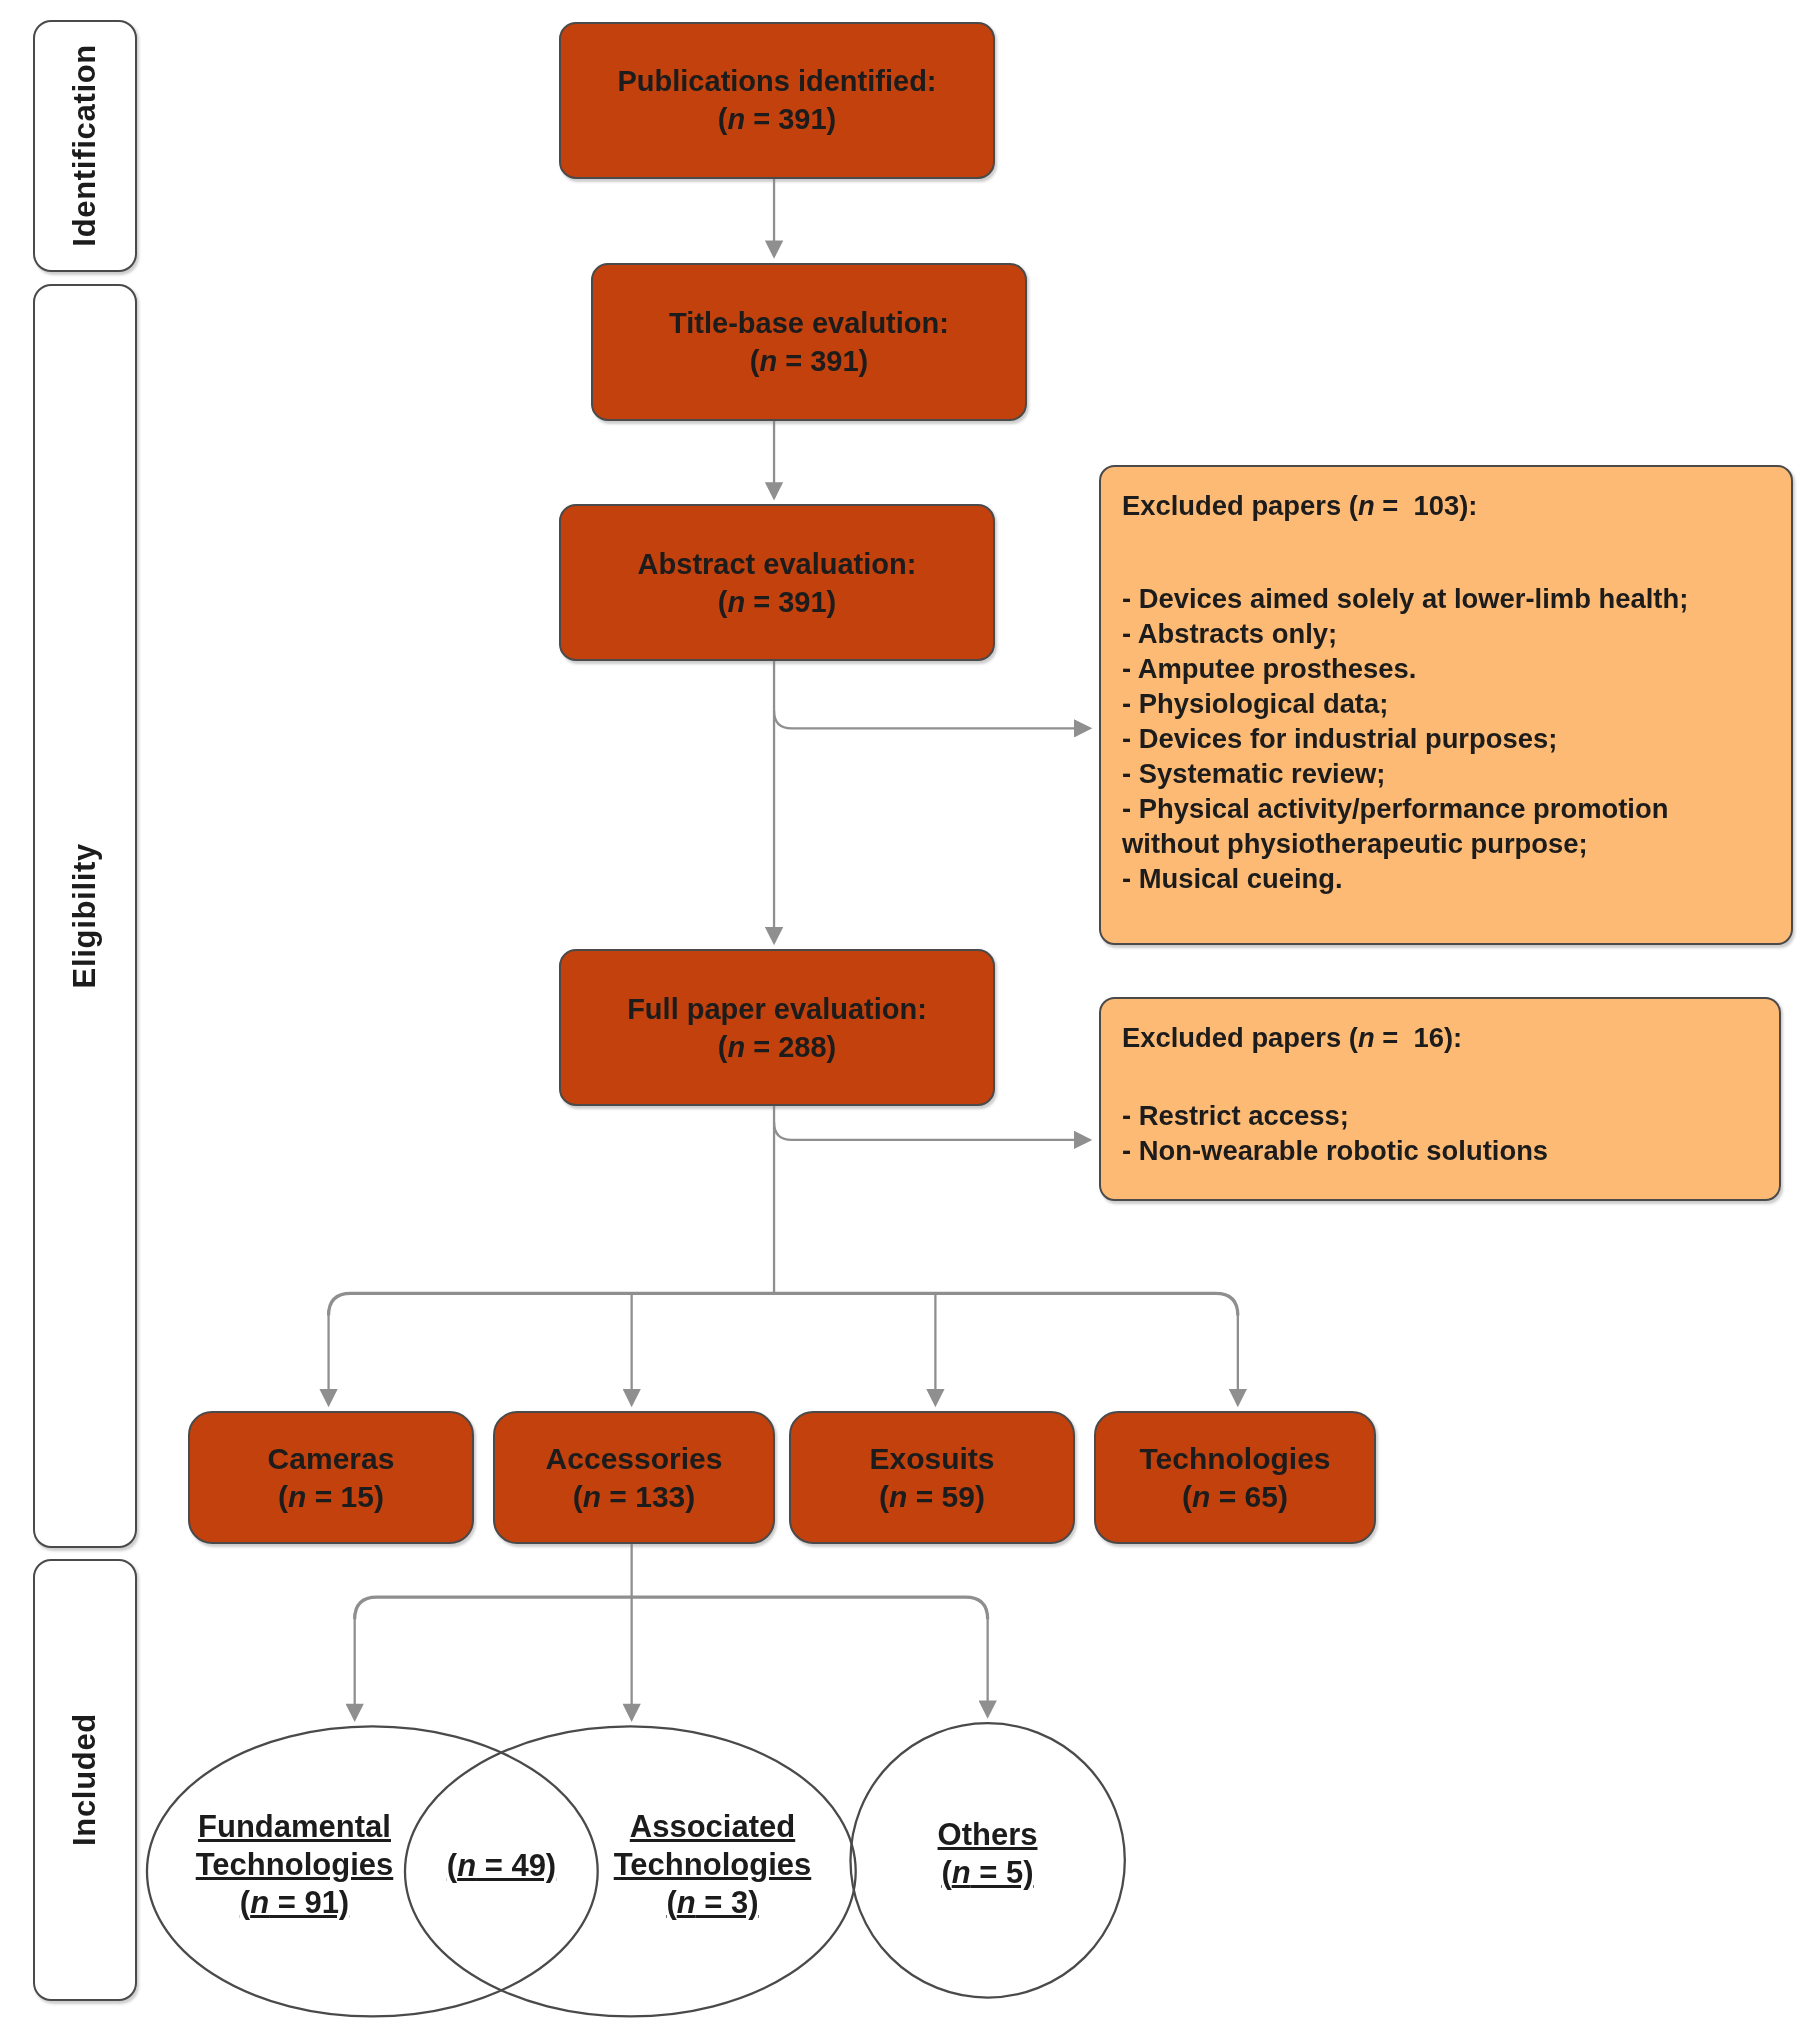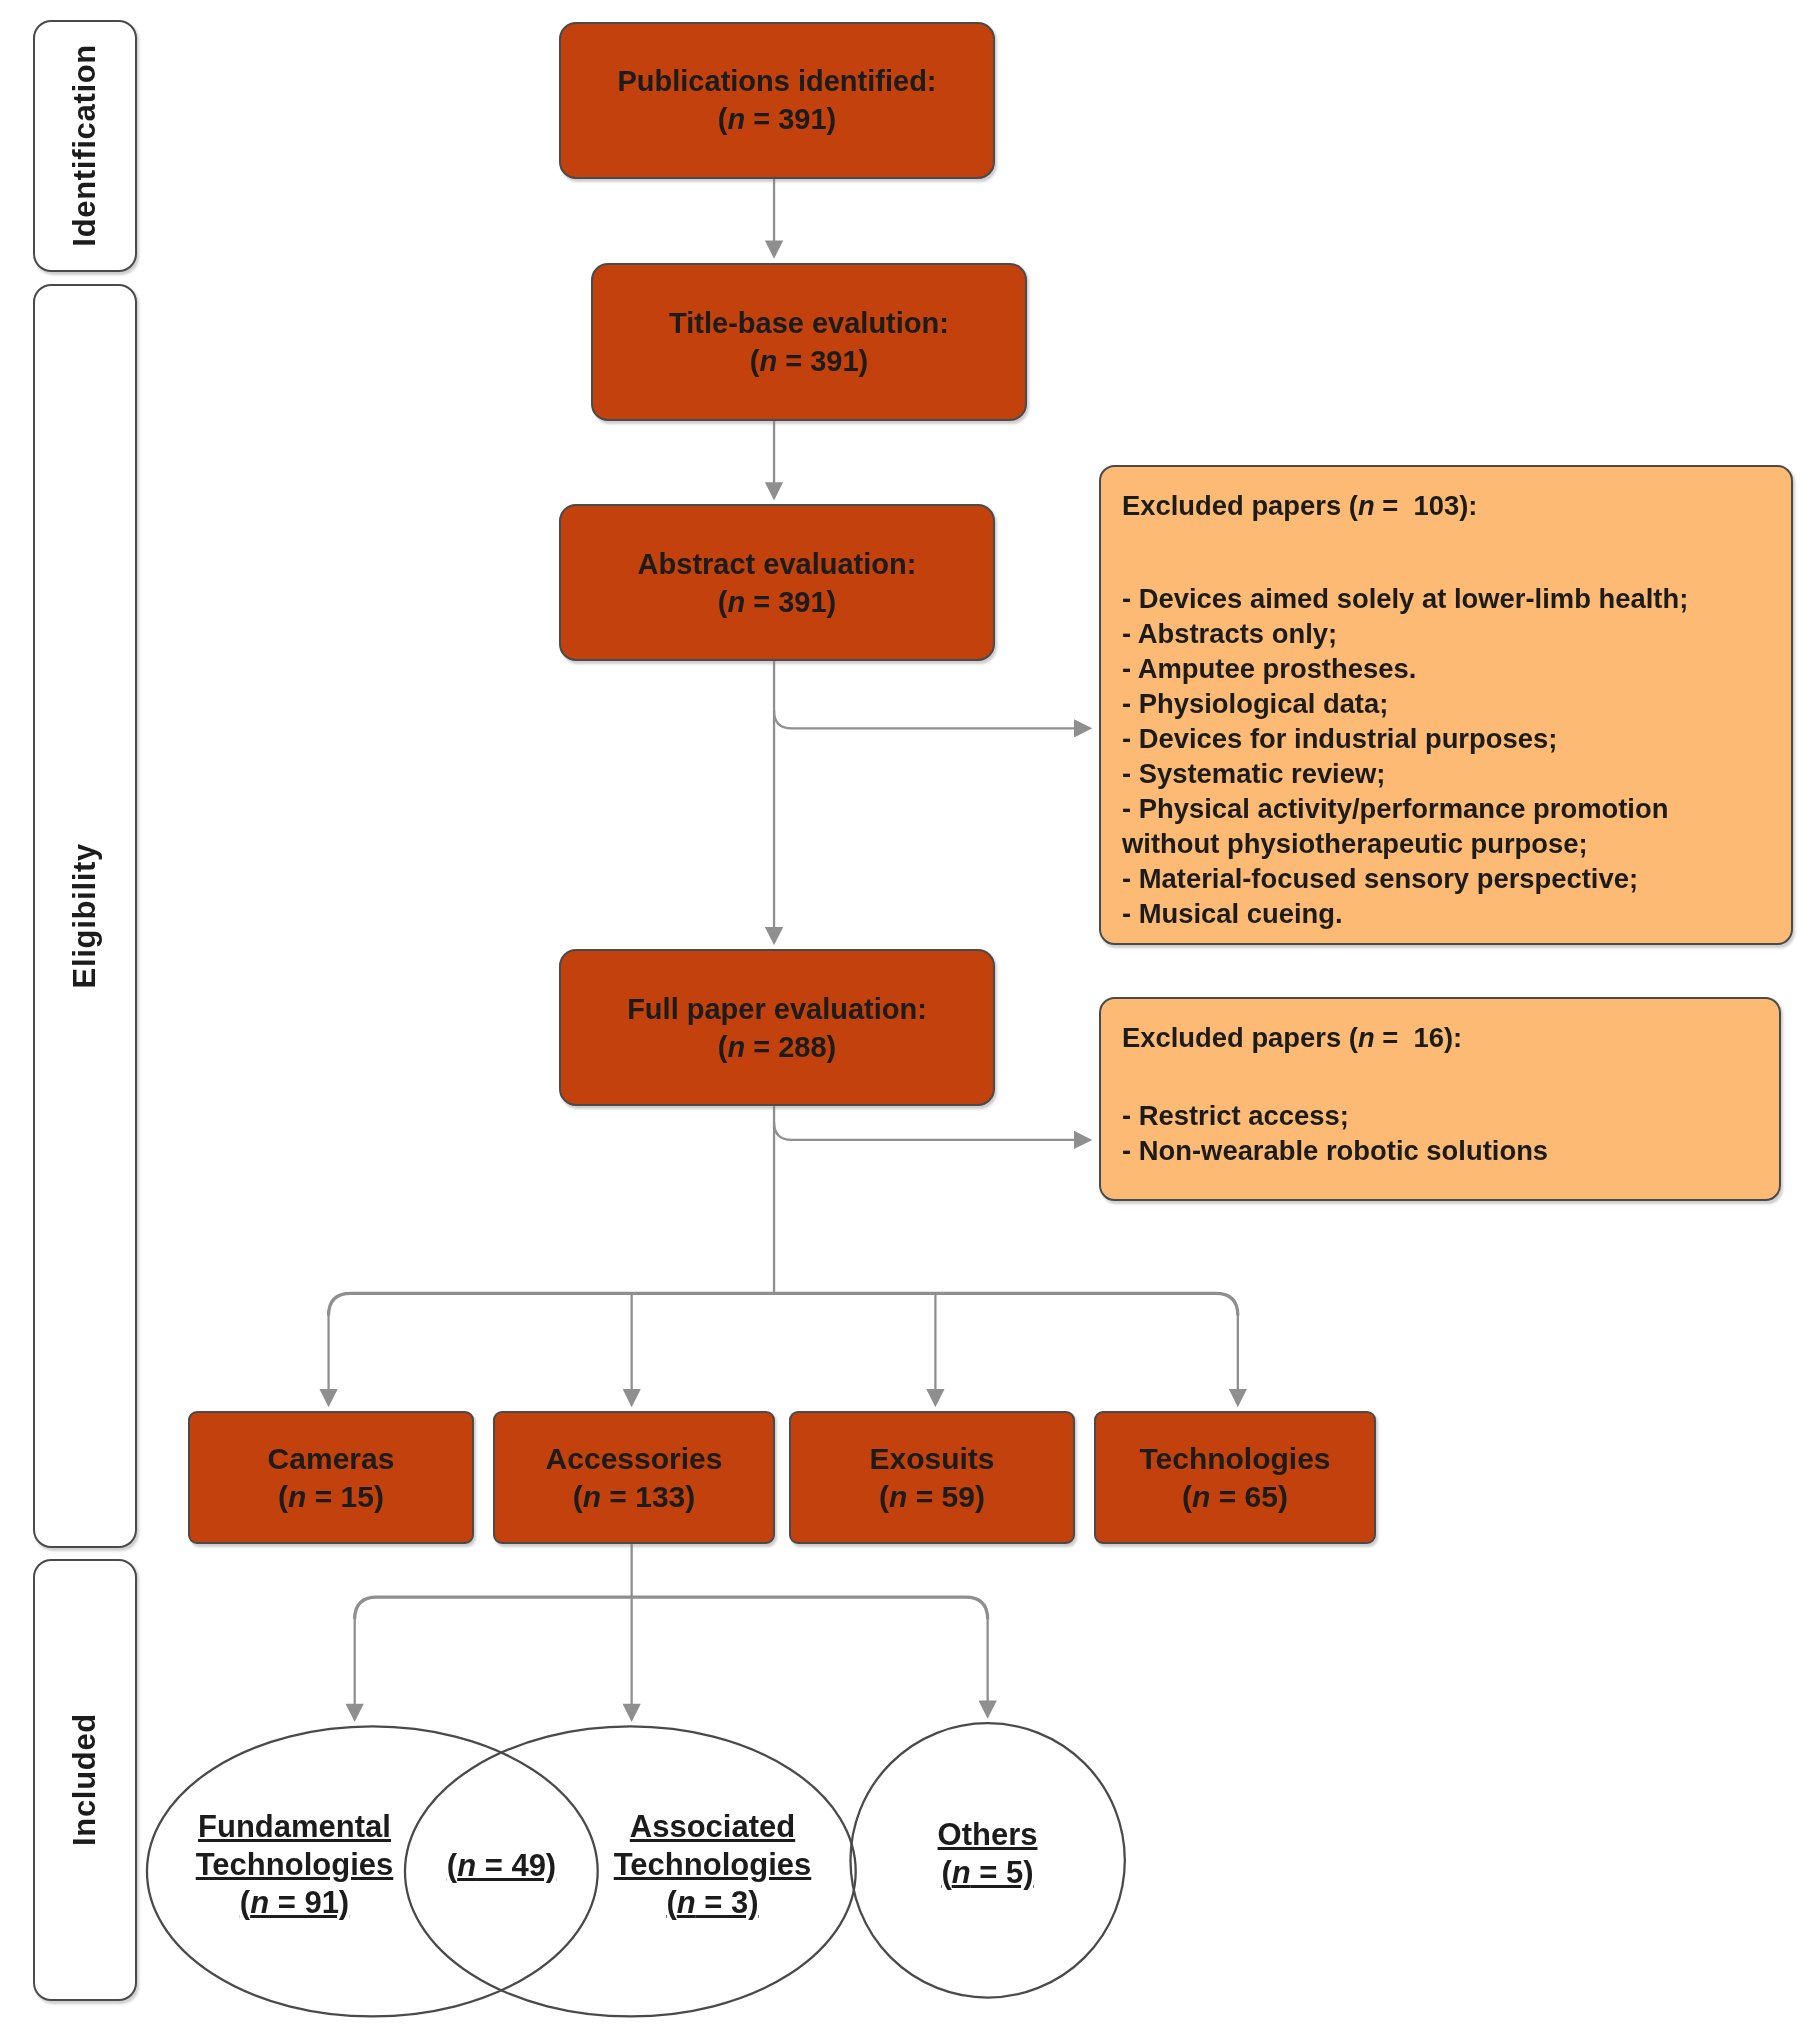--- a/index.html
+++ b/index.html
@@ -20,21 +20,21 @@
   .shape{stroke:var(--border);stroke-width:3.5;fill:none;}
   .arrhead{fill:var(--arrow);}
 
   .fbox{
     position:absolute;z-index:2;background:#c2410c;
     border:2.6px solid var(--border);border-radius:17px;
     display:flex;align-items:center;justify-content:center;text-align:center;
     font-size:29px;line-height:38px;
     box-shadow:2px 2.6px 2.6px rgba(130,130,130,0.4);
   }
-  .catbox{font-size:30px;line-height:38px;border-radius:9px;}
+  .catbox{font-size:30px;line-height:38px;border-radius:24px;}
   .ebox{
     position:absolute;z-index:2;background:#fdba74;
     border:2.6px solid var(--border);border-radius:15.7px;
     font-size:27.4px;line-height:35px;text-align:left;
     padding:19.6px 18.3px 6.5px 21px;box-sizing:border-box;
     box-shadow:2px 2.6px 2.6px rgba(130,130,130,0.4);
   }
   .etitle{white-space:pre-wrap;line-height:37px;}
   .ebox-tall .etitle{margin-bottom:57px;}
   .ebox-short .etitle{margin-bottom:42px;}
@@ -127,21 +127,20 @@
   <div class="ebox ebox-tall" style="left:1099px;top:465px;width:694px;height:480px">
     <div class="etitle">Excluded papers (<i>n</i> =  103):</div>
     <div>
         <div class="li">- Devices aimed solely at lower-limb health;</div>
         <div class="li">- Abstracts only;</div>
         <div class="li">- Amputee prostheses.</div>
         <div class="li">- Physiological data;</div>
         <div class="li">- Devices for industrial purposes;</div>
         <div class="li">- Systematic review;</div>
         <div class="li">- Physical activity/performance promotion without physiotherapeutic purpose;</div>
-        <div class="li">- Material-focused sensory perspective;</div>
         <div class="li">- Musical cueing.</div>
       </div>
   </div>
   <div class="ebox ebox-short" style="left:1099px;top:997px;width:682px;height:204px">
     <div class="etitle">Excluded papers (<i>n</i> =  16):</div>
     <div>
         <div class="li">- Restrict access;</div>
         <div class="li">- Non-wearable robotic solutions</div>
       </div>
   </div>

